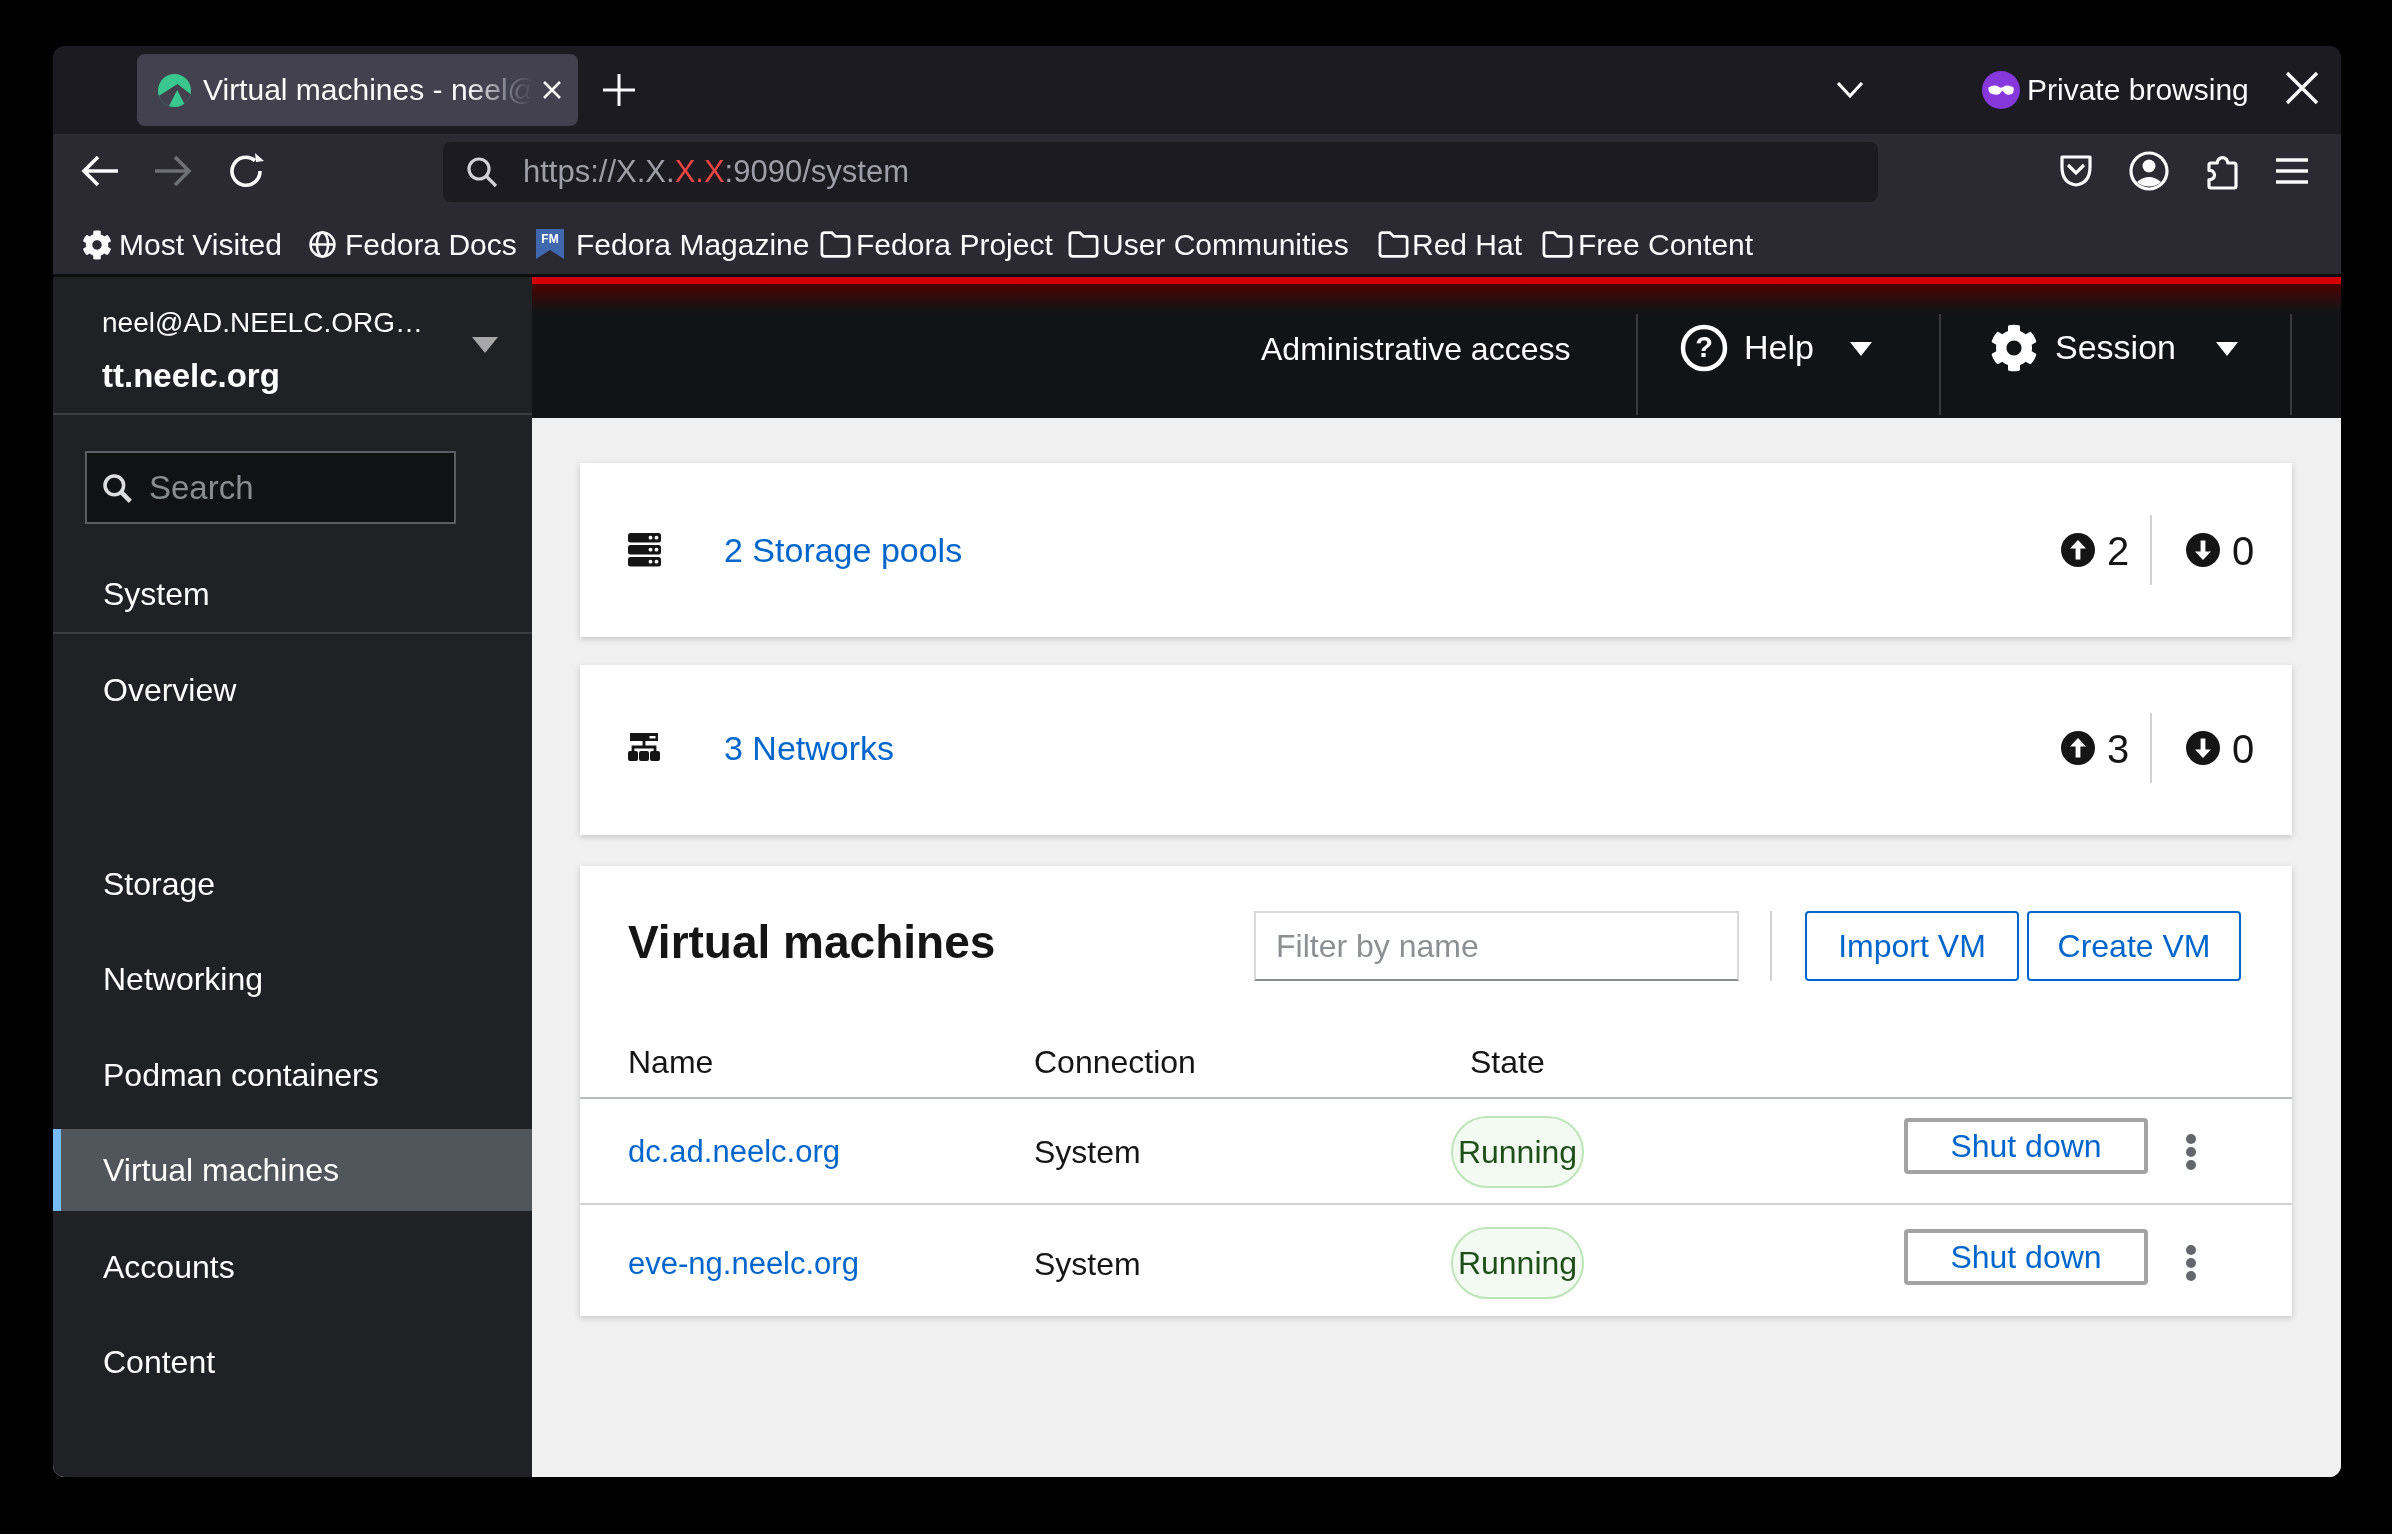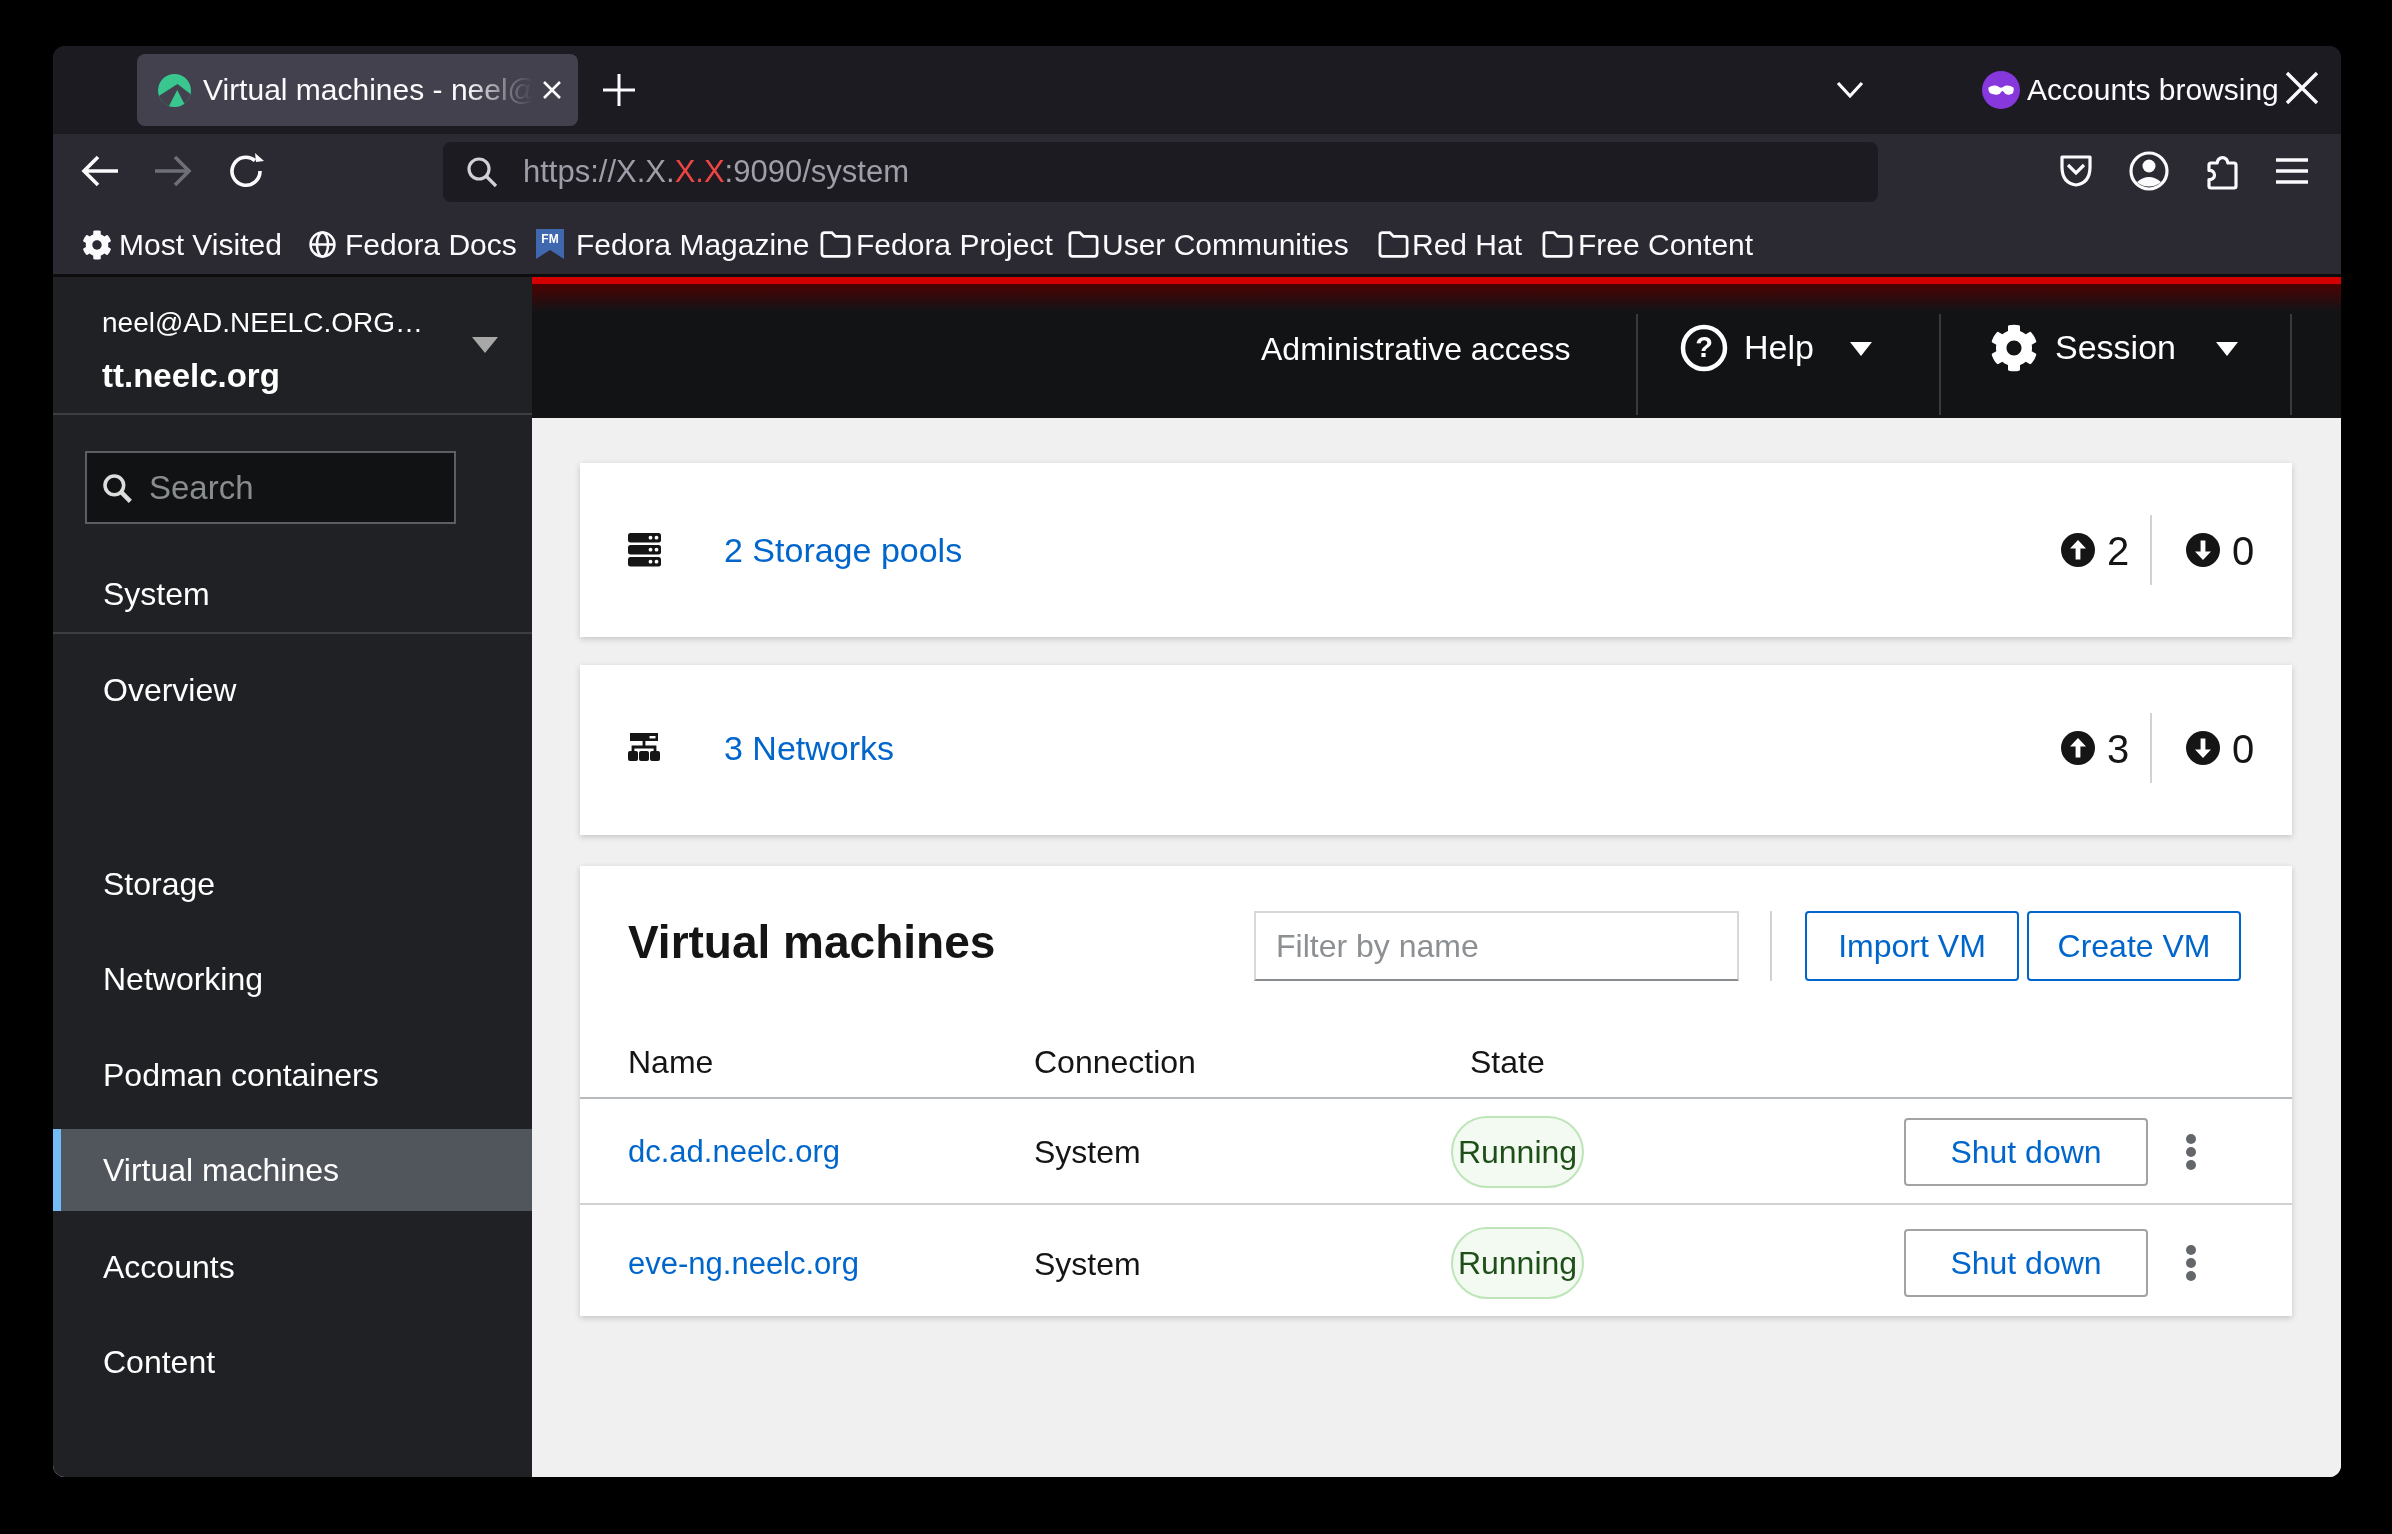--- a/index.html
+++ b/index.html
@@ -74,21 +74,21 @@
   #filter .ph { color:#8d9093; font-size:32px; margin-left:20px; line-height:66px; }
   .btn { position:absolute; top:45px; height:70px; border:2px solid #0066cc; border-radius:4px;
     color:#0066cc; font-size:32px; background:#fff; display:flex; align-items:center;
     justify-content:center; }
   .th { position:absolute; font-size:32px; font-weight:normal; color:#151515; }
   .td { position:absolute; font-size:32px; color:#151515; }
   .tlink { color:#0066cc; font-size:31px; }
   .pill { position:absolute; width:133px; height:72px; background:#f3faf2;
     border:2px solid #bde5b8; border-radius:36px; color:#1e4f18; font-size:32px;
     display:flex; align-items:center; justify-content:center; }
-  .sbtn { position:absolute; left:1324px; width:244px; height:68px; border:2px solid #a3a3a3;
+  .sbtn { position:absolute; left:1324px; width:244px; height:56px; border:4px solid #a3a3a3;
     border-radius:4px; color:#0066cc; font-size:32px; background:#fff; display:flex;
     align-items:center; justify-content:center; }
   .kebab { position:absolute; left:1606px; width:10px; }
   .kebab span { display:block; width:10px; height:10px; border-radius:50%; background:#63676c;
     margin-bottom:3px; }
   .hline { position:absolute; left:0; width:1712px; }
 </style>
 </head>
 <body>
 <div id="frame">
@@ -117,21 +117,21 @@
           <path d="M18 2v32M2 18h32" stroke="#fbfbfe" stroke-width="3" fill="none"></path>
         </svg>
     <div id="tabright">
       <svg class="abs" style="left:1777px;top:26px" width="40" height="36" viewBox="0 0 40 36">
         <path d="M8 11 L20 24 L32 11" stroke="#fbfbfe" stroke-width="3.2" fill="none"></path>
       </svg>
       <svg class="abs" style="left:1929px;top:25px" width="38" height="38" viewBox="0 0 38 38">
         <circle cx="19" cy="19" r="19" fill="#8638dd"></circle>
         <path d="M6.5 16.5 q6 -3.5 10.5 -0.5 q2 1.3 4 0 q4.5 -3 10.5 0.5 q1.5 6.5 -4.5 7.2 q-3.8 0.4 -5.2 -2.6 q-1.3 -2.4 -2.6 0 q-1.4 3 -5.2 2.6 Q5 23 6.5 16.5 Z" fill="#fff"></path>
       </svg>
-      <div class="abs" style="left:1974px;top:27px;color:#fbfbfe;font-size:30px">Accounts browsing</div>
+      <div class="abs" style="left:1974px;top:27px;color:#fbfbfe;font-size:30px">Private browsing</div>
       <svg class="abs" style="left:2231px;top:24px" width="36" height="36" viewBox="0 0 36 36">
         <path d="M3 3 L33 33 M33 3 L3 33" stroke="#fbfbfe" stroke-width="3.4"></path>
       </svg>
     </div>
   </div>
 
   <div id="navrow">
     <div class="navic" style="left:17px">
       <svg width="44" height="36" viewBox="0 0 44 36">
             <path d="M20 4 L6 18 L20 32 M6 18 H40" stroke="#fbfbfe" stroke-width="3.6" fill="none"></path>

